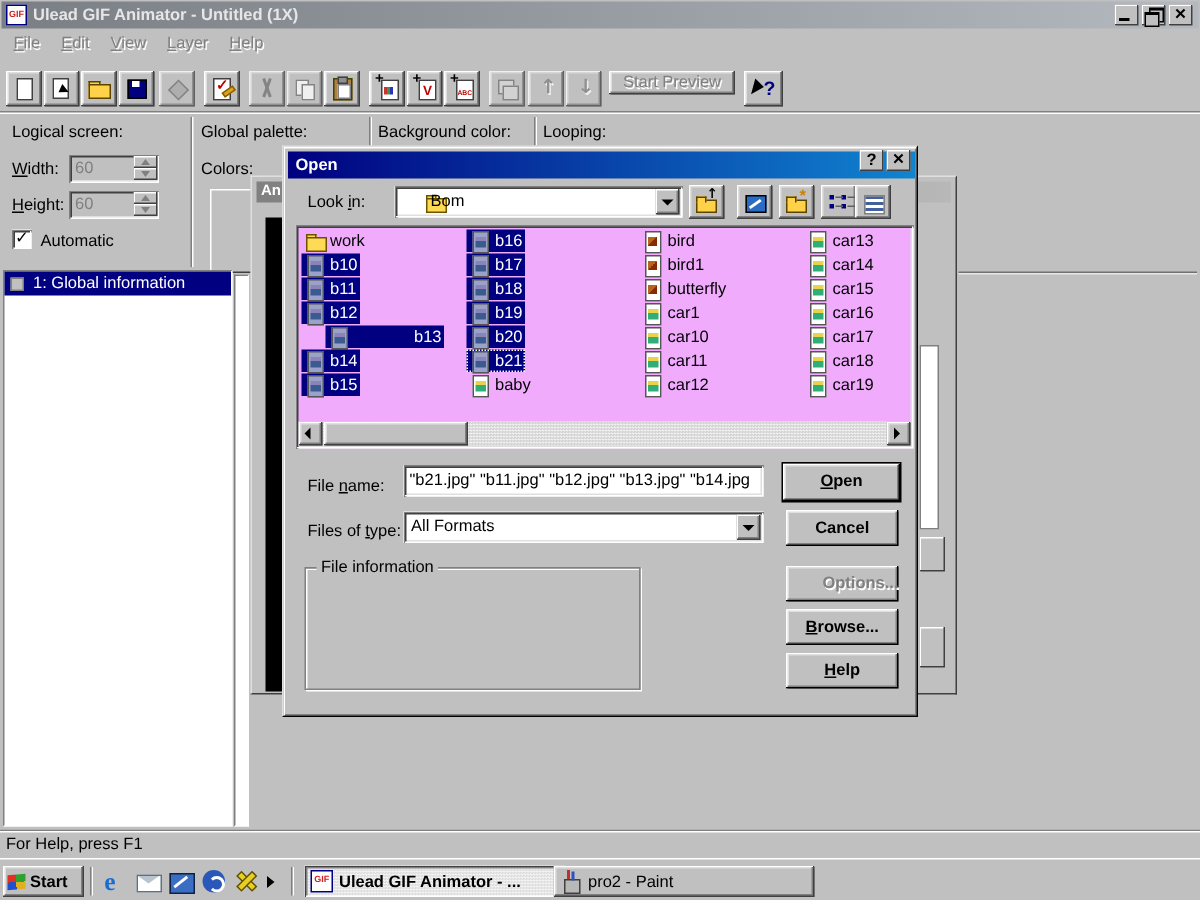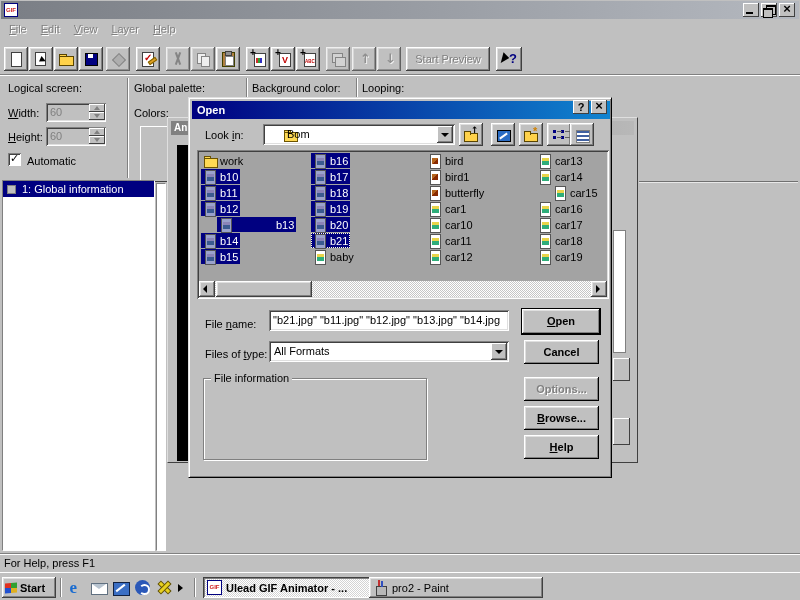--- a/index.html
+++ b/index.html
@@ -59,21 +59,21 @@
   .g-add-video::before{content:"";left:4px;top:2px;width:10px;height:12px;background:#fff;border:1px solid #404040;}
   .g-add-video::after{content:"V";left:7px;top:5px;color:#c00000;font:bold 9px/9px "Liberation Sans",sans-serif;}
   .g-add-video i::before{content:"+";left:0;top:-3px;font:bold 10px/10px "Liberation Sans",sans-serif;color:#000;}
   .g-add-text::before{content:"";left:4px;top:2px;width:10px;height:12px;background:#fff;border:1px solid #404040;}
   .g-add-text::after{content:"ABC";left:5px;top:8px;color:#c00000;font:bold 4.5px/5px "Liberation Sans",sans-serif;}
   .g-add-text i::before{content:"+";left:0;top:-3px;font:bold 10px/10px "Liberation Sans",sans-serif;color:#000;}
   .g-arrange-windows::before{content:"";left:2px;top:2px;width:9px;height:8px;border:1px solid #707070;background:#d8d8d8;}
   .g-arrange-windows::after{content:"";left:5px;top:6px;width:9px;height:8px;border:1px solid #707070;background:#d8d8d8;}
   .g-up-arrow::after{content:"↑";left:4px;top:0;color:#808080;font:bold 13px/15px "DejaVu Sans",sans-serif;text-shadow:1px 1px 0 #fff;}
   .g-down-arrow::after{content:"↓";left:4px;top:0;color:#808080;font:bold 13px/15px "DejaVu Sans",sans-serif;text-shadow:1px 1px 0 #fff;}
-  .previewbtn{position:absolute;left:406px;top:3px;width:84px;height:24px;}
+  .previewbtn{position:absolute;left:406px;top:3px;width:84px;height:16px;}
   .ctxhelp{position:absolute;left:496px;top:3px;width:26px;height:24px;}
   .g-context-help::before{content:"";left:1px;top:2px;border-left:7px solid #000;border-top:4px solid transparent;border-bottom:7px solid transparent;transform:rotate(15deg);}
   .g-context-help::after{content:"?";left:8px;top:0;color:#000080;font:bold 13px/15px "Liberation Sans",sans-serif;}
   .hgroove{position:absolute;left:0;width:800px;height:2px;border-top:1px solid #808080;background:#fff;}
   .vsep-p{position:absolute;width:2px;border-left:1px solid #808080;border-right:1px solid #fff;}
   .plabel{position:absolute;white-space:nowrap;}
   
   .spin{position:absolute;left:46px;width:60px;height:19px;background:#c0c0c0;box-shadow:inset 1px 1px #808080,inset -1px -1px #fff,inset 2px 2px #404040,inset -2px -2px #dfdfdf;}
   .spinval{position:absolute;left:4px;top:3px;color:#808080;}
   .sb{position:absolute;right:1px;width:16px;height:8px;background:#c0c0c0;box-shadow:inset -1px -1px #404040,inset 1px 1px #fff;}
@@ -126,21 +126,21 @@
   .g-up-one-level i::before{content:"↑";left:8px;top:-2px;font:bold 9px/10px "DejaVu Sans",sans-serif;}
   .g-desktop::before{content:"";left:2px;top:3px;width:12px;height:10px;background:#2a6cc4;border:1px solid #000;}
   .g-desktop::after{content:"";left:4px;top:8px;width:9px;height:2px;background:#fff;transform:rotate(-35deg);}
   .g-create-new-folder::before{content:"";left:1px;top:6px;width:12px;height:7px;background:#ffd24a;border:1px solid #5a4500;}
   .g-create-new-folder::after{content:"";left:1px;top:4px;width:5px;height:3px;background:#ffd24a;border:1px solid #5a4500;border-bottom:none;}
   .g-create-new-folder i::before{content:"*";left:10px;top:-1px;color:#d08000;font:bold 11px/11px "Liberation Sans",sans-serif;}
   .g-list-view::before{content:"";left:2px;top:3px;width:3px;height:3px;background:#000080;box-shadow:0 6px 0 #000080,8px 0 0 #000080,8px 6px 0 #000080;}
   .g-list-view::after{content:"";left:6px;top:4px;width:5px;height:1px;background:#606060;box-shadow:0 6px 0 #606060,8px 0 0 #606060,8px 6px 0 #606060;}
   .g-details-view::before{content:"";left:2px;top:3px;width:12px;height:11px;border:1px solid #808080;background:repeating-linear-gradient(180deg,#4060a0 0 2px,#fff 2px 4px);}
   
-  .flist{position:absolute;left:8px;top:52px;width:412px;height:149px;background:#a3a3a3;
+  .flist{position:absolute;left:8px;top:52px;width:412px;height:149px;background:#f0abfc;
     box-shadow:inset 1px 1px #808080,inset -1px -1px #fff,inset 2px 2px #404040,inset -2px -2px #dfdfdf;}
   .fitem{position:absolute;height:15px;display:flex;align-items:center;padding:0 2px;white-space:nowrap;}
   .fitem.fsel{background:#000080;color:#fff;}
   .fitem.ffoc{outline:1px dotted #ffd;outline-offset:-1px;}
   .ftext{margin-left:3px;}
   .fi{position:relative;display:inline-block;width:14px;height:14px;flex:none;}
   .fi-folder::before{content:"";position:absolute;left:1px;top:2px;width:5px;height:2px;background:#ffda54;border:1px solid #6b5300;border-bottom:none;}
   .fi-folder::after{content:"";position:absolute;left:1px;top:4px;width:12px;height:8px;background:#ffda54;border:1px solid #6b5300;}
   .fi-image::before{content:"";position:absolute;left:2px;top:0;width:9px;height:13px;background:#fff;border:1px solid #555;}
   .fi-image::after{content:"";position:absolute;left:4px;top:4px;width:7px;height:7px;background:linear-gradient(180deg,#e8d44a 0 40%,#2fae7a 40% 100%);}
@@ -161,21 +161,21 @@
   .fname{left:80px;top:212px;width:240px;height:21px;padding:4px 0 0 4px;}
   .ftype-lbl{left:16px;top:250px;}
   .ftype{left:80px;top:243px;width:240px;height:21px;}
   .ctext2{position:absolute;left:5px;top:4px;}
   .dbtn{position:absolute;width:75px;height:24px;font-weight:bold;background:#c0c0c0;
     box-shadow:inset -1px -1px #000,inset 1px 1px #fff,inset -2px -2px #808080,inset 2px 2px #dfdfdf;}
   .defbtn{position:absolute;left:332px;top:210px;width:80px;height:27px;border:1px solid #000;background:#c0c0c0;
     box-shadow:inset -1px -1px #000,inset 1px 1px #fff,inset -2px -2px #808080,inset 2px 2px #dfdfdf;
     font-weight:bold;text-align:center;line-height:25px;}
   .cancelbtn{left:335px;top:242px;}
-  .optbtn{left:335px;top:279px;}
+  .optbtn{left:335px;top:279px;text-align:right;}
   .browsebtn{left:335px;top:308px;}
   .helpbtn{left:335px;top:337px;}
   .group{position:absolute;left:14px;top:280px;width:224px;height:82px;border:1px solid #808080;box-shadow:inset 1px 1px 0 #fff,1px 1px 0 #fff;}
   .grouplbl{position:absolute;left:22px;top:274px;background:#c0c0c0;padding:0 3px;}
   
   .taskbar{position:absolute;left:0;top:572px;width:800px;height:28px;background:#c0c0c0;border-top:1px solid #fff;z-index:20;}
   .startbtn{position:absolute;left:2px;top:4px;width:54px;height:21px;display:flex;align-items:center;padding-left:3px;font-weight:bold;}
   .flag{width:12px;height:10px;margin-right:3px;flex:none;
     background:conic-gradient(#30a030 0 25%,#e0b020 25% 50%,#2050d0 50% 75%,#e03020 75%);transform:skewY(-4deg);}
   .vsep{position:absolute;top:5px;height:19px;width:2px;border-left:1px solid #808080;border-right:1px solid #fff;}
@@ -223,20 +223,21 @@
   .clock{margin-left:auto;margin-right:7px;}
 </style>
 </head>
 <body>
 
 <div class="screen">
 
   <div class="app">
     <div class="titlebar">
       <span class="appicon"></span>
+      <span class="title">Ulead GIF Animator - Untitled (1X)</span>
       <span class="wbtns">
         <span class="wbtn raisedthin wb-min"></span>
         <span class="wbtn raisedthin wb-max"></span>
         <span class="wbtn raisedthin wb-close"></span>
       </span>
     </div>
 
     <div class="menubar" id="menubar">
         <span class="mitem"><u>F</u>ile</span>
         <span class="mitem"><u>E</u>dit</span>
@@ -527,21 +528,21 @@
           <span class="ftext">car12</span>
         </div>
         <div class="fitem" style="left: 339px; top: 3px;">
           <span class="fi fi-image"></span>
           <span class="ftext">car13</span>
         </div>
         <div class="fitem" style="left: 339px; top: 19px;">
           <span class="fi fi-image"></span>
           <span class="ftext">car14</span>
         </div>
-        <div class="fitem" style="left: 354px; top: 35px;">
+        <div class="fitem" style="left: 339px; top: 35px;">
           <span class="fi fi-image"></span>
           <span class="ftext">car15</span>
         </div>
         <div class="fitem" style="left: 339px; top: 51px;">
           <span class="fi fi-image"></span>
           <span class="ftext">car16</span>
         </div>
         <div class="fitem" style="left: 339px; top: 67px;">
           <span class="fi fi-image"></span>
           <span class="ftext">car17</span>

